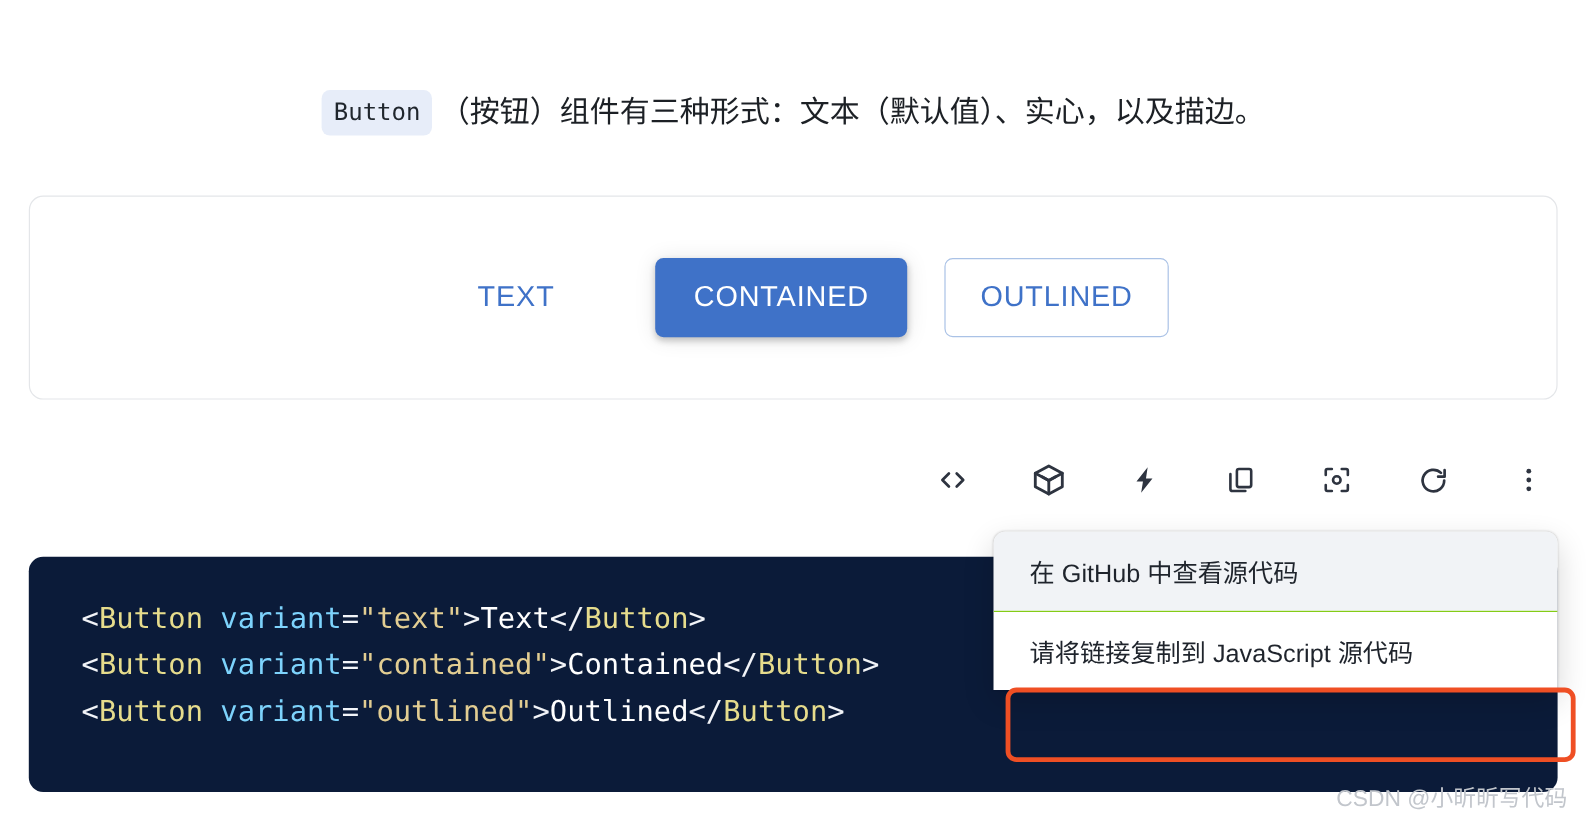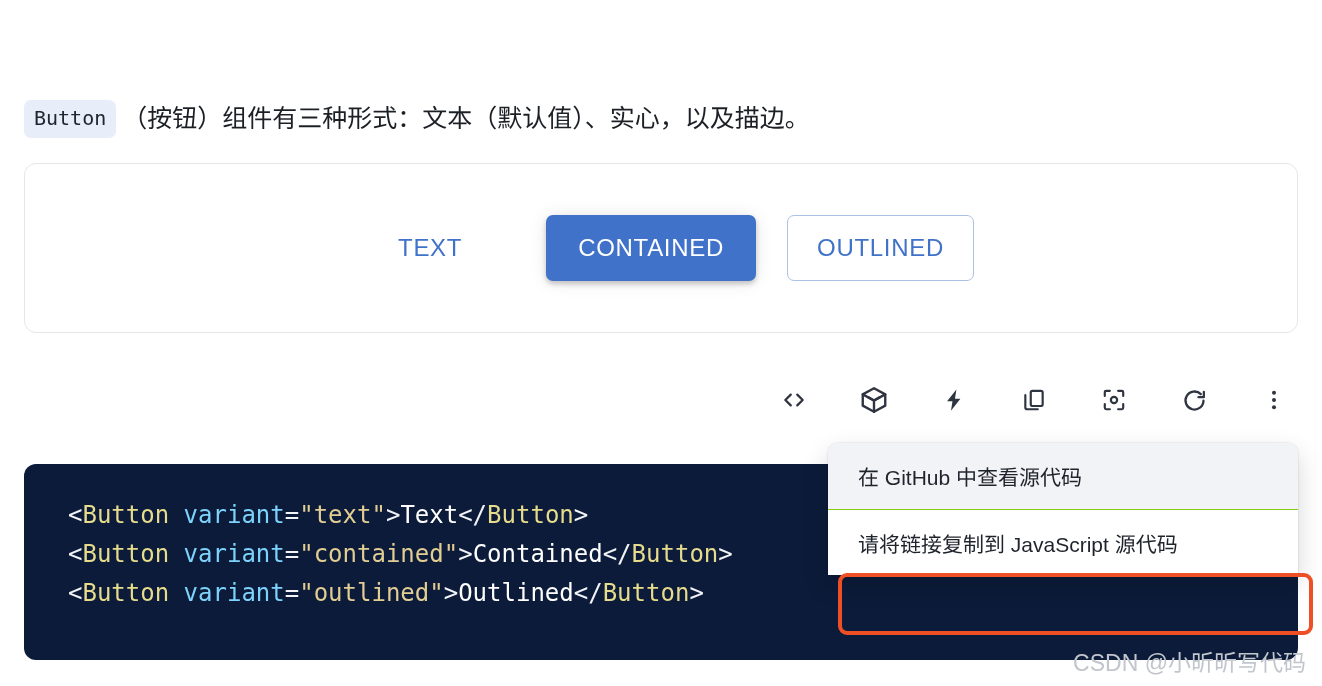--- a/index.html
+++ b/index.html
@@ -33,26 +33,27 @@
     line-height: 56px;
     font-weight: 700;
     letter-spacing: -0.6px;
     color: #1c2025;
   }
 
   
   .description {
     position: absolute;
     left: 24px;
-    top: 96px;
+    top: 72px;
     right: 24px;
     font-size: 24px;
     line-height: 44px;
     color: #1c2025;
     white-space: nowrap;
+    text-align: center;
   }
   .inline-code {
     display: inline-block;
     background: #e7edf9;
     color: #20262d;
     font-family: "DejaVu Sans Mono", "Liberation Mono", monospace;
     font-size: 20px;
     line-height: 30px;
     padding: 3px 10px 5px 10px;
     border-radius: 7px;
@@ -201,21 +202,21 @@
     border: 4px solid #ef4f24;
     border-radius: 9px;
     pointer-events: none;
   }
 
   
   .watermark {
     position: absolute;
     right: 16px;
     bottom: 8px;
-    font-size: 23px;
+    font-size: 19px;
     color: #c2c6cc;
     white-space: nowrap;
   }
 </style>
 </head>
 <body>
 
 <div class="page">
 
 

